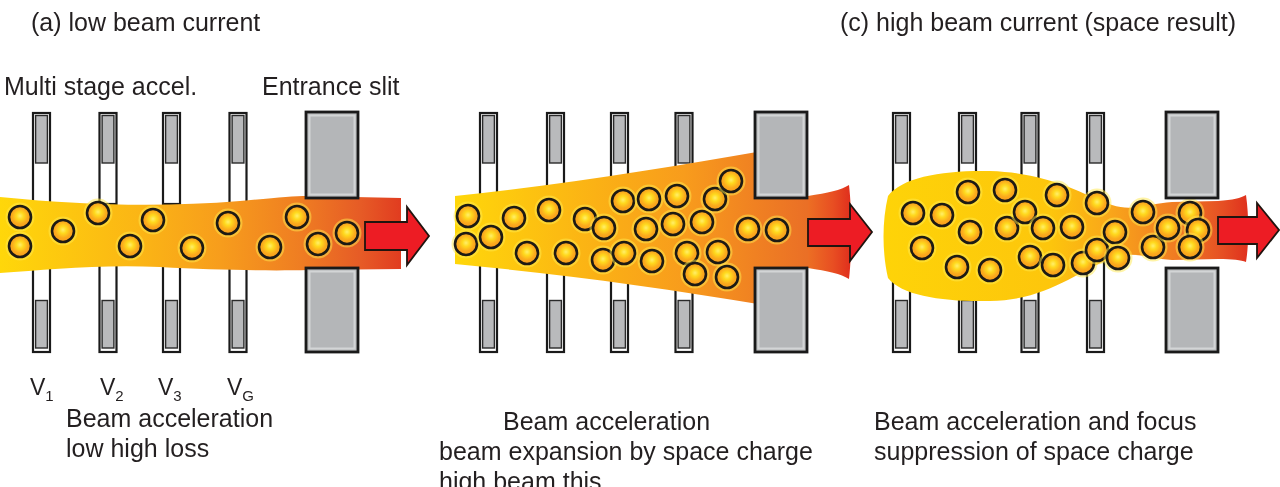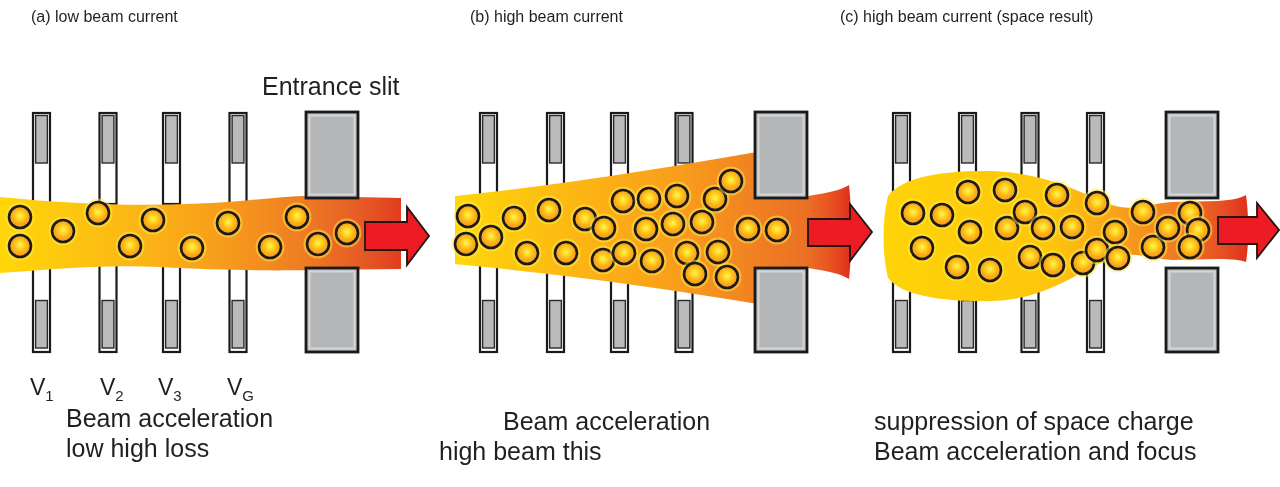--- a/index.html
+++ b/index.html
@@ -1,20 +1,20 @@
 <!DOCTYPE html>
 <html><head>
 <meta charset="utf-8">
 <style>
   html,body{margin:0;padding:0;background:#fff;}
   .stage{position:relative;width:1280px;height:487px;background:#fff;overflow:hidden;
          font-family:"Liberation Sans",sans-serif;color:#231f20;}
   .stage svg{position:absolute;left:0;top:0;}
   .txt{position:absolute;white-space:nowrap;}
-  .title{font-size:16px;text-align:right;}
+  .title{font-size:25px;text-align:right;}
   .toplabel{font-size:25px;}
   .caption{position:absolute;font-size:25px;line-height:30px;margin-top:16px;}
   .caption div{white-space:nowrap;}
   .cap-indent{margin-left:64px;}
   .vlabel{position:absolute;top:350px;font-size:23px;margin-top:24px;}
   .vlabel sub{font-size:15px;}
   
   .ebar{fill:#ffffff;stroke:#1a1a1a;stroke-width:2.2;}
   .egray{fill:#b9babc;stroke:#2a2a2a;stroke-width:1.4;}
   .halo{fill:#ffe94e;opacity:.5;}
@@ -429,35 +429,36 @@
     <g>
       <rect class="slit" x="1166" y="112" width="52" height="86"></rect>
       <rect class="slitin" x="1169.5" y="115.5" width="45" height="79"></rect>
       <rect class="slit" x="1166" y="268" width="52" height="84"></rect>
       <rect class="slitin" x="1169.5" y="271.5" width="45" height="77"></rect>
     </g>
     <polygon class="arrow" fill="#ed1c24" points="1218,217 1257,217 1257,203 1279,230 1257,258 1257,244 1218,244"></polygon>
   </svg>
 
   <div class="txt title" style="left:31px;top:8px">(a) low beam current</div>
-  <div class="txt title" style="left:470px;top:8px">(b) high beam current</div>
   <div class="txt title" style="left:840px;top:8px">(c) high beam current (space result)</div>
 
+  <div class="txt toplabel" style="left:4px;top:72px">Multi stage accel.</div>
   <div class="txt toplabel" style="left:262px;top:72px">Entrance slit</div>
 
   <span class="vlabel" style="left:30px"><span>V</span><sub>1</sub></span>
   <span class="vlabel" style="left:100px"><span>V</span><sub>2</sub></span>
   <span class="vlabel" style="left:158px"><span>V</span><sub>3</sub></span>
   <span class="vlabel" style="left:227px"><span>V</span><sub>G</sub></span>
 
   <div class="caption" style="left:66px;top:387px">
     <div>Beam acceleration</div>
     <div>low high loss</div>
   </div>
   <div class="caption" style="left:439px;top:390px">
     <div class="cap-indent">Beam acceleration</div>
+    <div>beam expansion by space charge</div>
     <div>high beam this</div>
   </div>
   <div class="caption" style="left:874px;top:390px">
+    <div>Beam acceleration and focus</div>
     <div>suppression of space charge</div>
-    <div>Beam acceleration and focus</div>
   </div>
 </div>
 
 </body></html>

